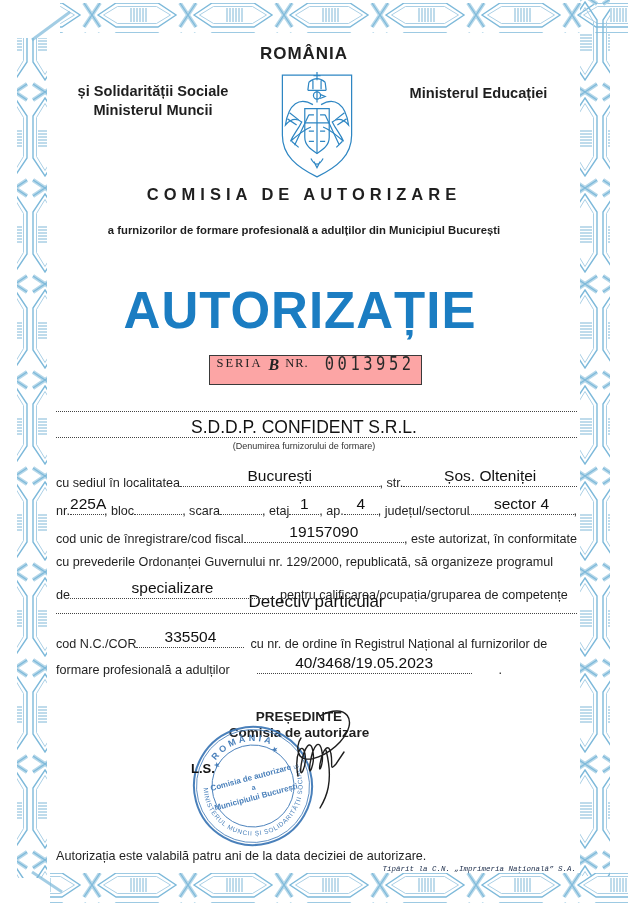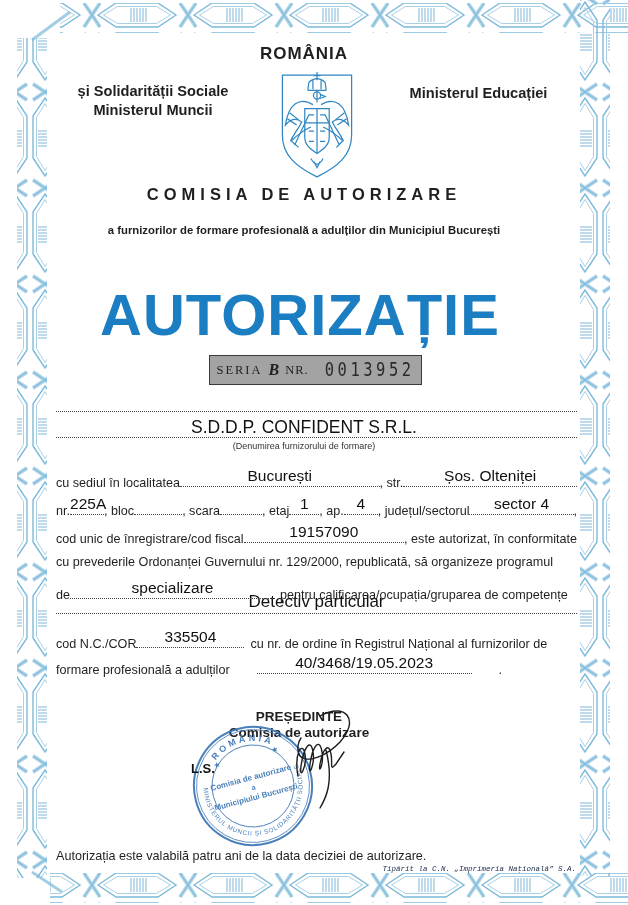--- a/index.html
+++ b/index.html
@@ -16,26 +16,26 @@
 
   
   .country { left:0; right:20px; top:44px; font-size:17px; font-weight:bold; letter-spacing:1px; }
   .min-left { left:58px; top:82px; width:190px; font-size:14.6px; font-weight:bold; line-height:1.32; }
   .min-right { left:396px; top:85px; width:165px; font-size:14.6px; font-weight:bold; }
   .arms { left:277px; top:70px; }
 
   .com-title { left:0; right:20px; top:185px; font-size:16.5px; font-weight:bold; letter-spacing:5px; }
   .com-sub { left:0; right:20px; top:224px; font-size:11.3px; font-weight:bold; }
 
-  .big-title { left:0; right:28px; top:281px; font-size:58px; font-weight:bold; letter-spacing:1px; }
+  .big-title { left:0; right:28px; top:281px; font-size:51px; font-weight:bold; letter-spacing:1px; }
 
   .seria-box {
     left:209px; top:355px; width:211px; height:28px;
-    border:1.5px solid #3a3a3a; display:flex; align-items:center; justify-content:center; gap:6px;
-    background:#a3a3a3;
+    border:1.5px solid #3a3a3a; display:flex; justify-content:center; gap:6px;
+    background:#fca5a5;
   }
   .seria-word { font-family:"Liberation Serif", serif; font-size:12.5px; letter-spacing:2px; color:#222; }
   .seria-b { font-family:"Liberation Serif", serif; font-style:italic; font-weight:bold; font-size:16px; color:#222; }
   .seria-nr { font-family:"Liberation Serif", serif; font-size:12.5px; letter-spacing:1px; color:#222; }
   .seria-num { font-family:"DejaVu Sans Mono", monospace; font-size:15.5px; letter-spacing:3.5px; color:#2a2a2a; transform:scaleY(1.22); margin-left:10px; }
 
   .dotline { border-bottom:1.6px dotted #444; }
   .dl1 { left:56px; right:51px; top:399px; height:12px; }
   .dl2 { left:56px; right:51px; top:425px; height:12px; }
   .provider-name { left:0; right:20px; top:417px; font-size:17.5px; color:#111; }

